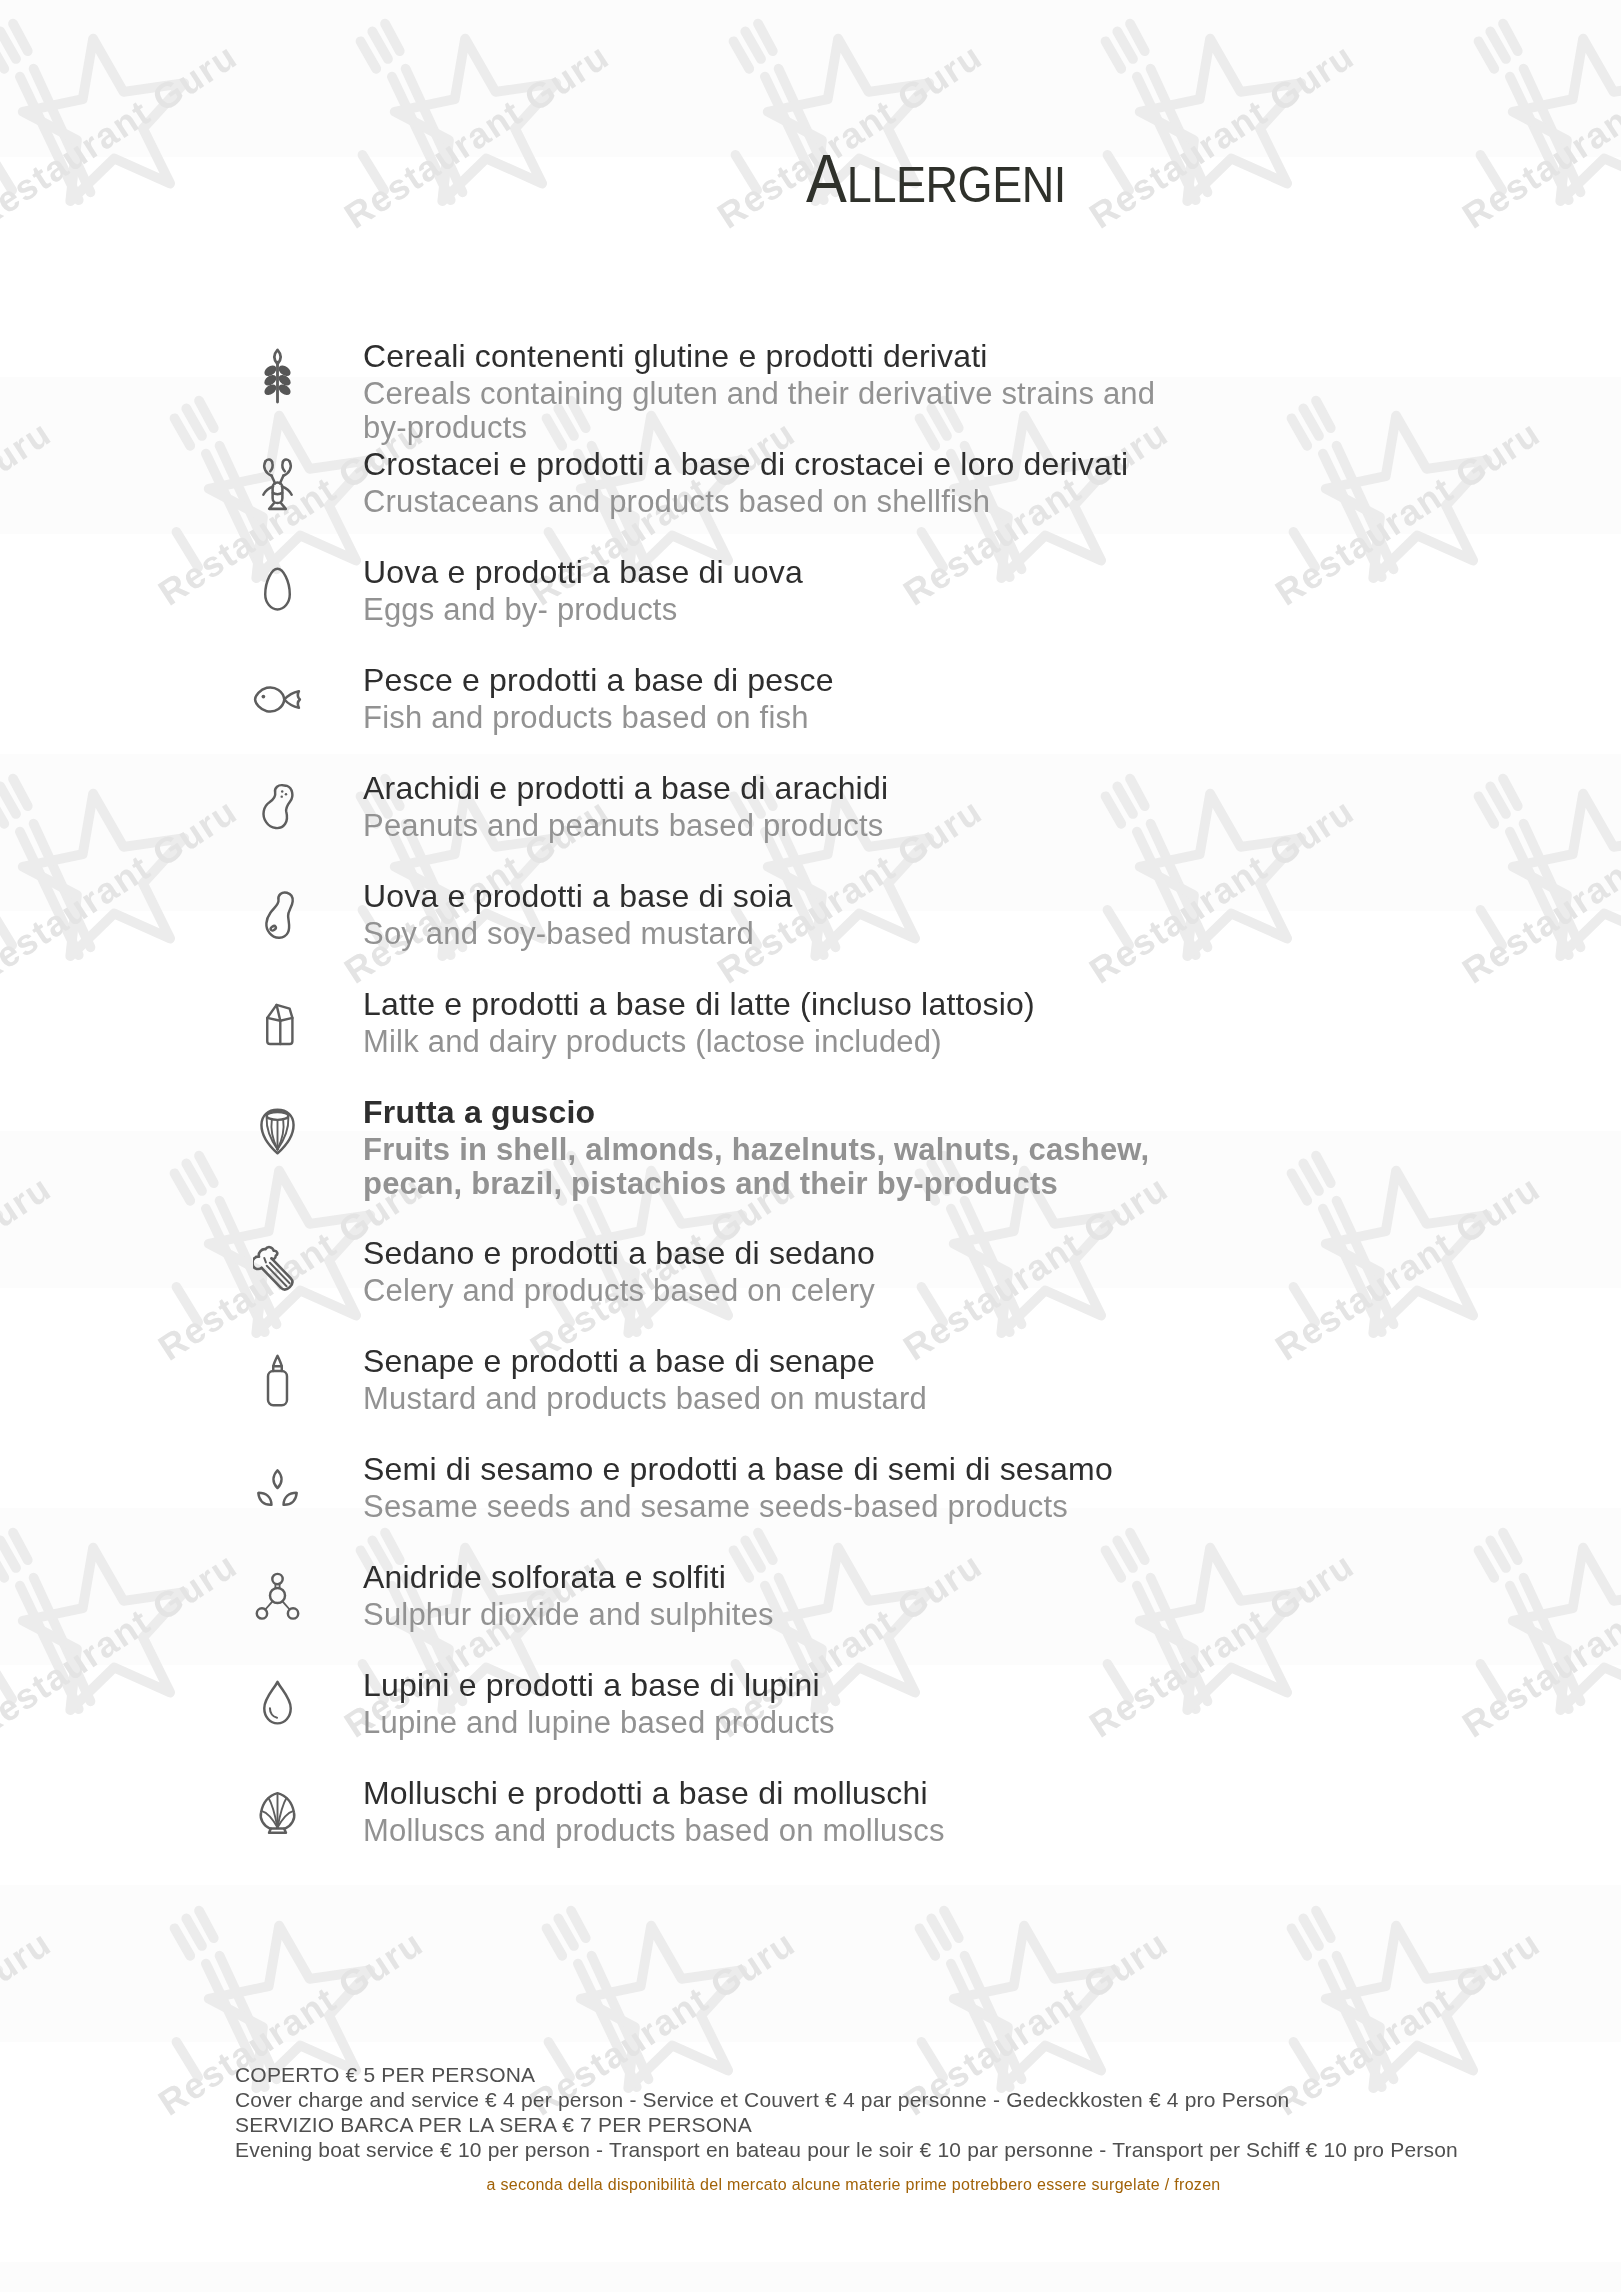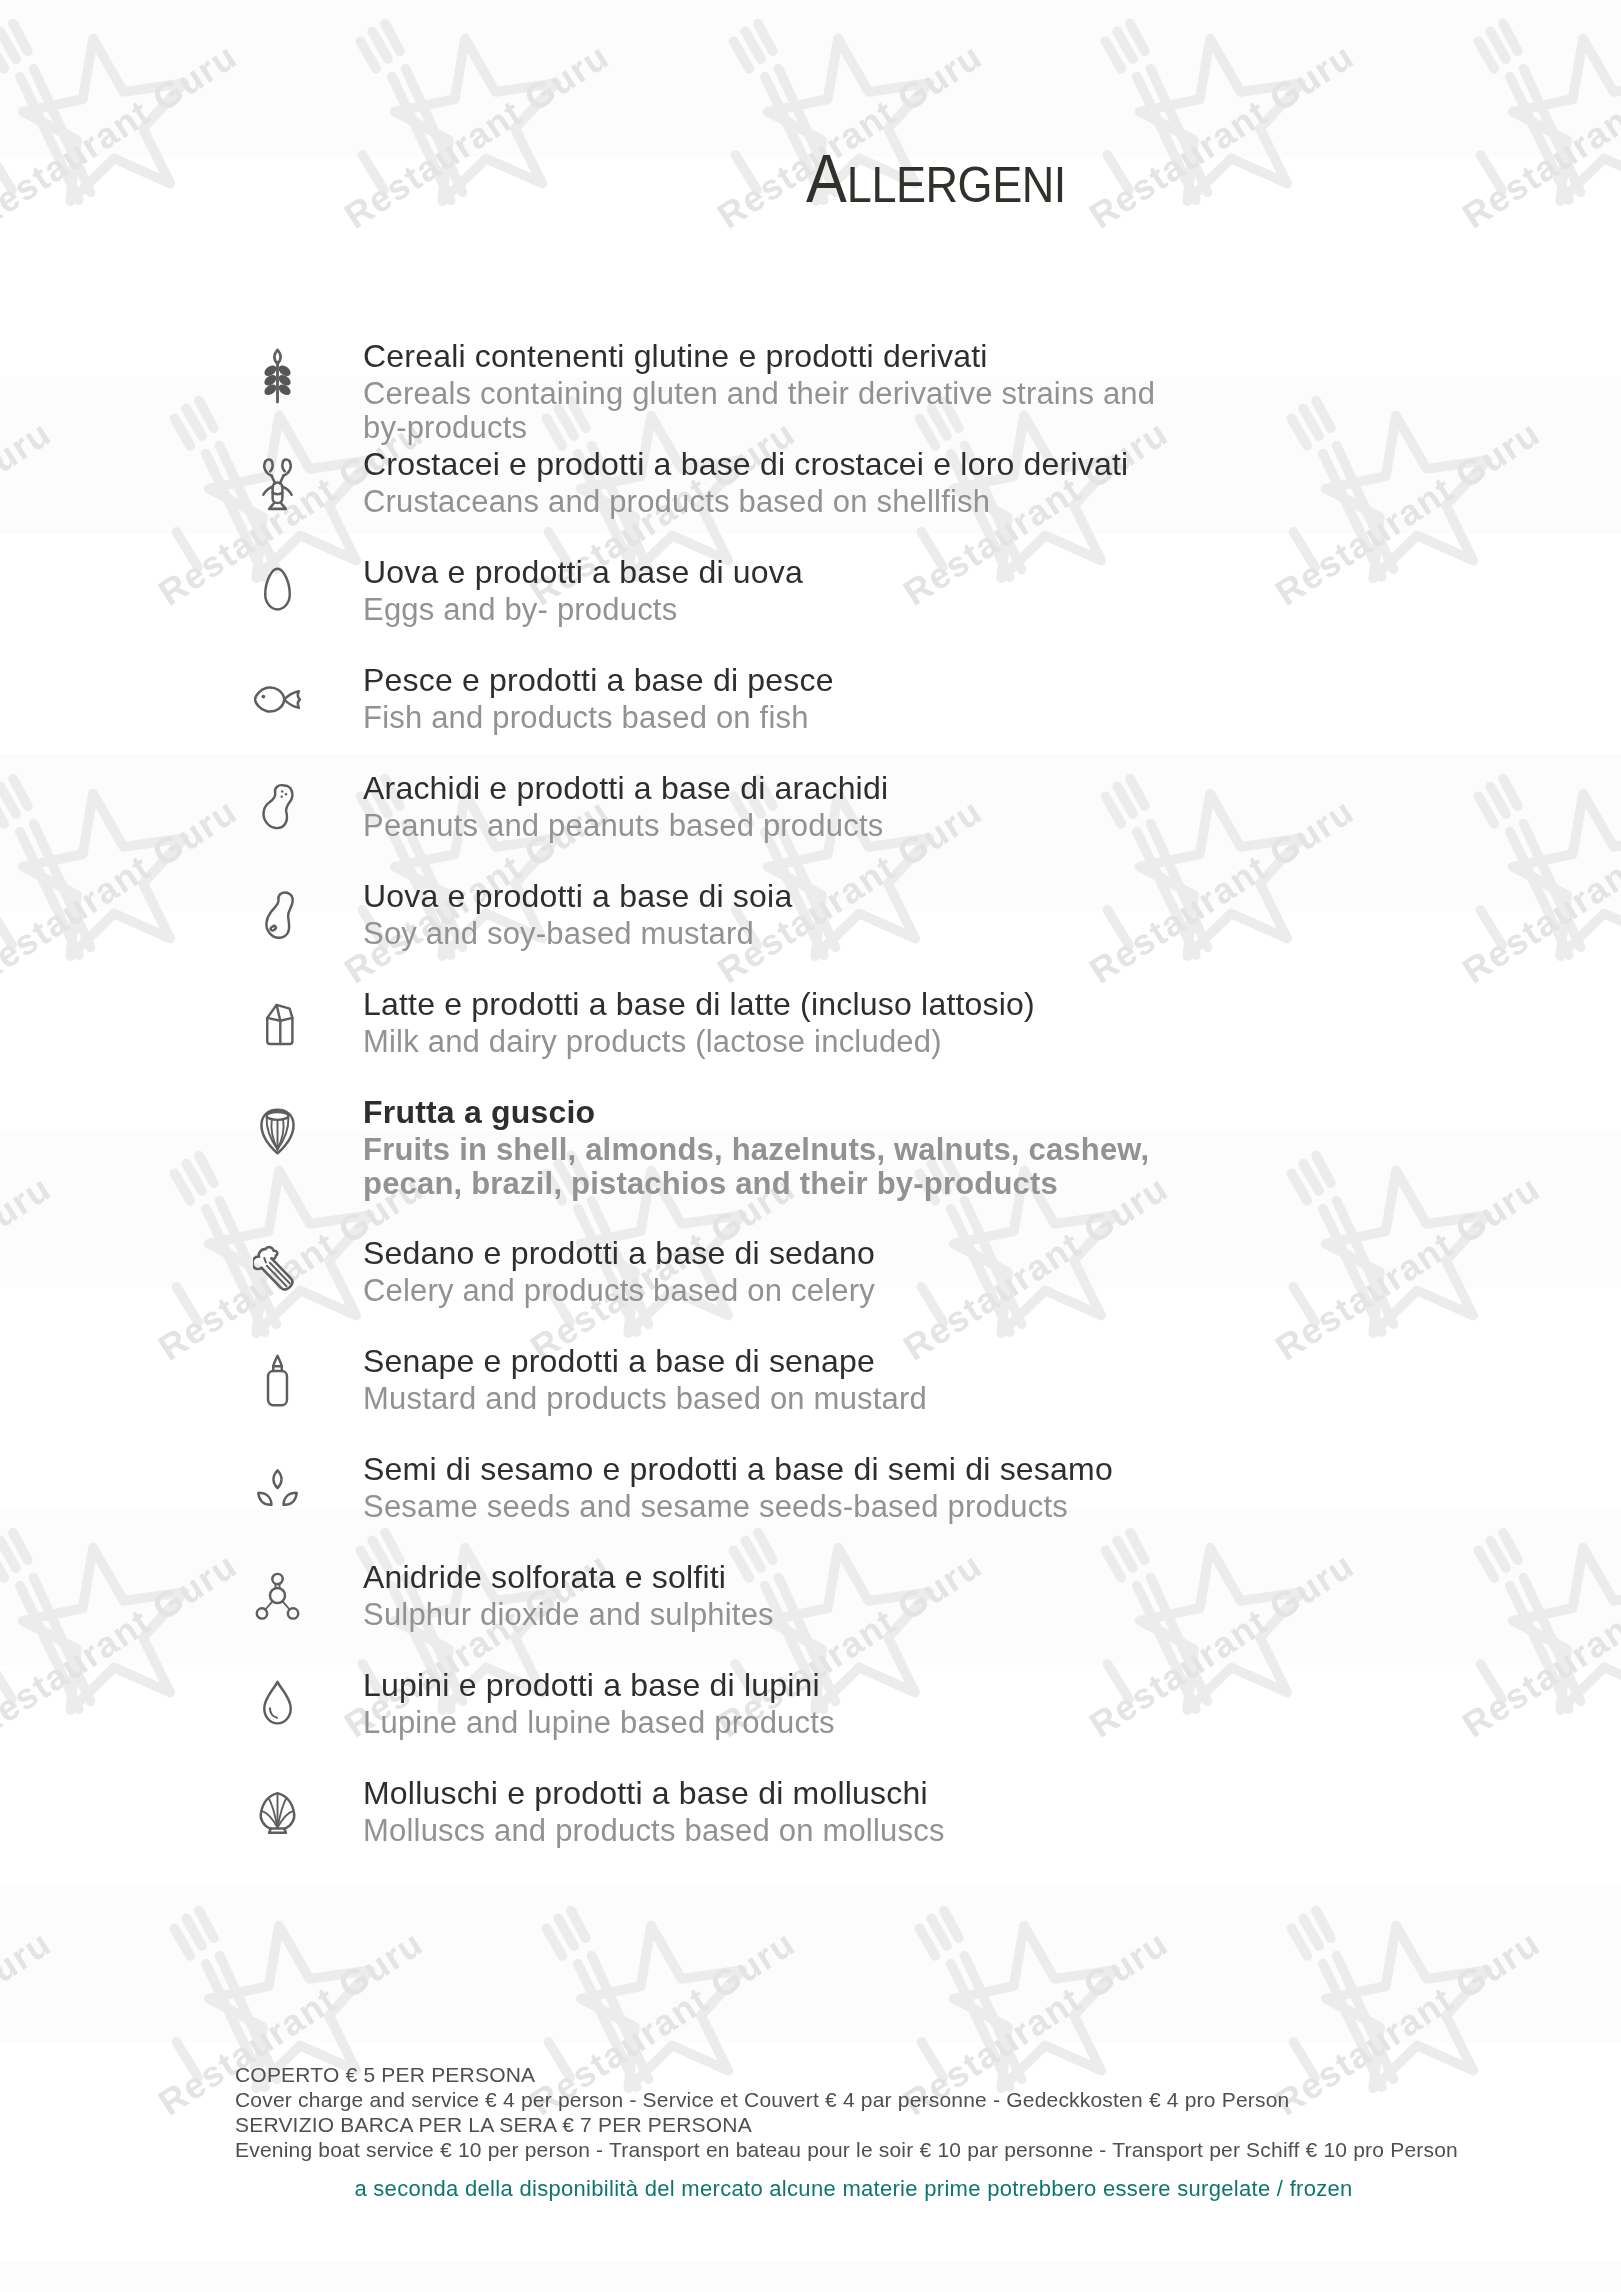--- a/index.html
+++ b/index.html
@@ -39,21 +39,21 @@
   .ico { stroke:#5e5e5e; fill:none; stroke-width:2.6; stroke-linecap:round; stroke-linejoin:round; }
   .ico-fill { fill:#565656; stroke:none; }
   .row-text { position:absolute; left:363px; top:0; }
   .it { font-size:32px; line-height:35px; color:#2e2e2e; letter-spacing:0.2px; }
   .en { font-size:31px; line-height:34px; color:#929292; margin-top:2.9px; max-width:809px; letter-spacing:0.2px; }
   
   .footer { position:absolute; left:235px; top:2062px; color:#4f4f4f; }
   .f-line { font-size:21px; line-height:25px; letter-spacing:0.2px; }
   .note {
     position:absolute; left:235px; top:2176px; width:1237px; text-align:center;
-    font-size:22px; color:#0f766e; letter-spacing:0.3px;
+    font-size:16px; color:#a16207; letter-spacing:0.3px;
   }
 </style>
 </head>
 <body>
 
 <div class="page">
 
   <div class="wm-layer">
       <div class="wm-tile" style="left: -39px; top: 7.8px;">
       <svg width="255" height="294" viewBox="0 0 260 300">

